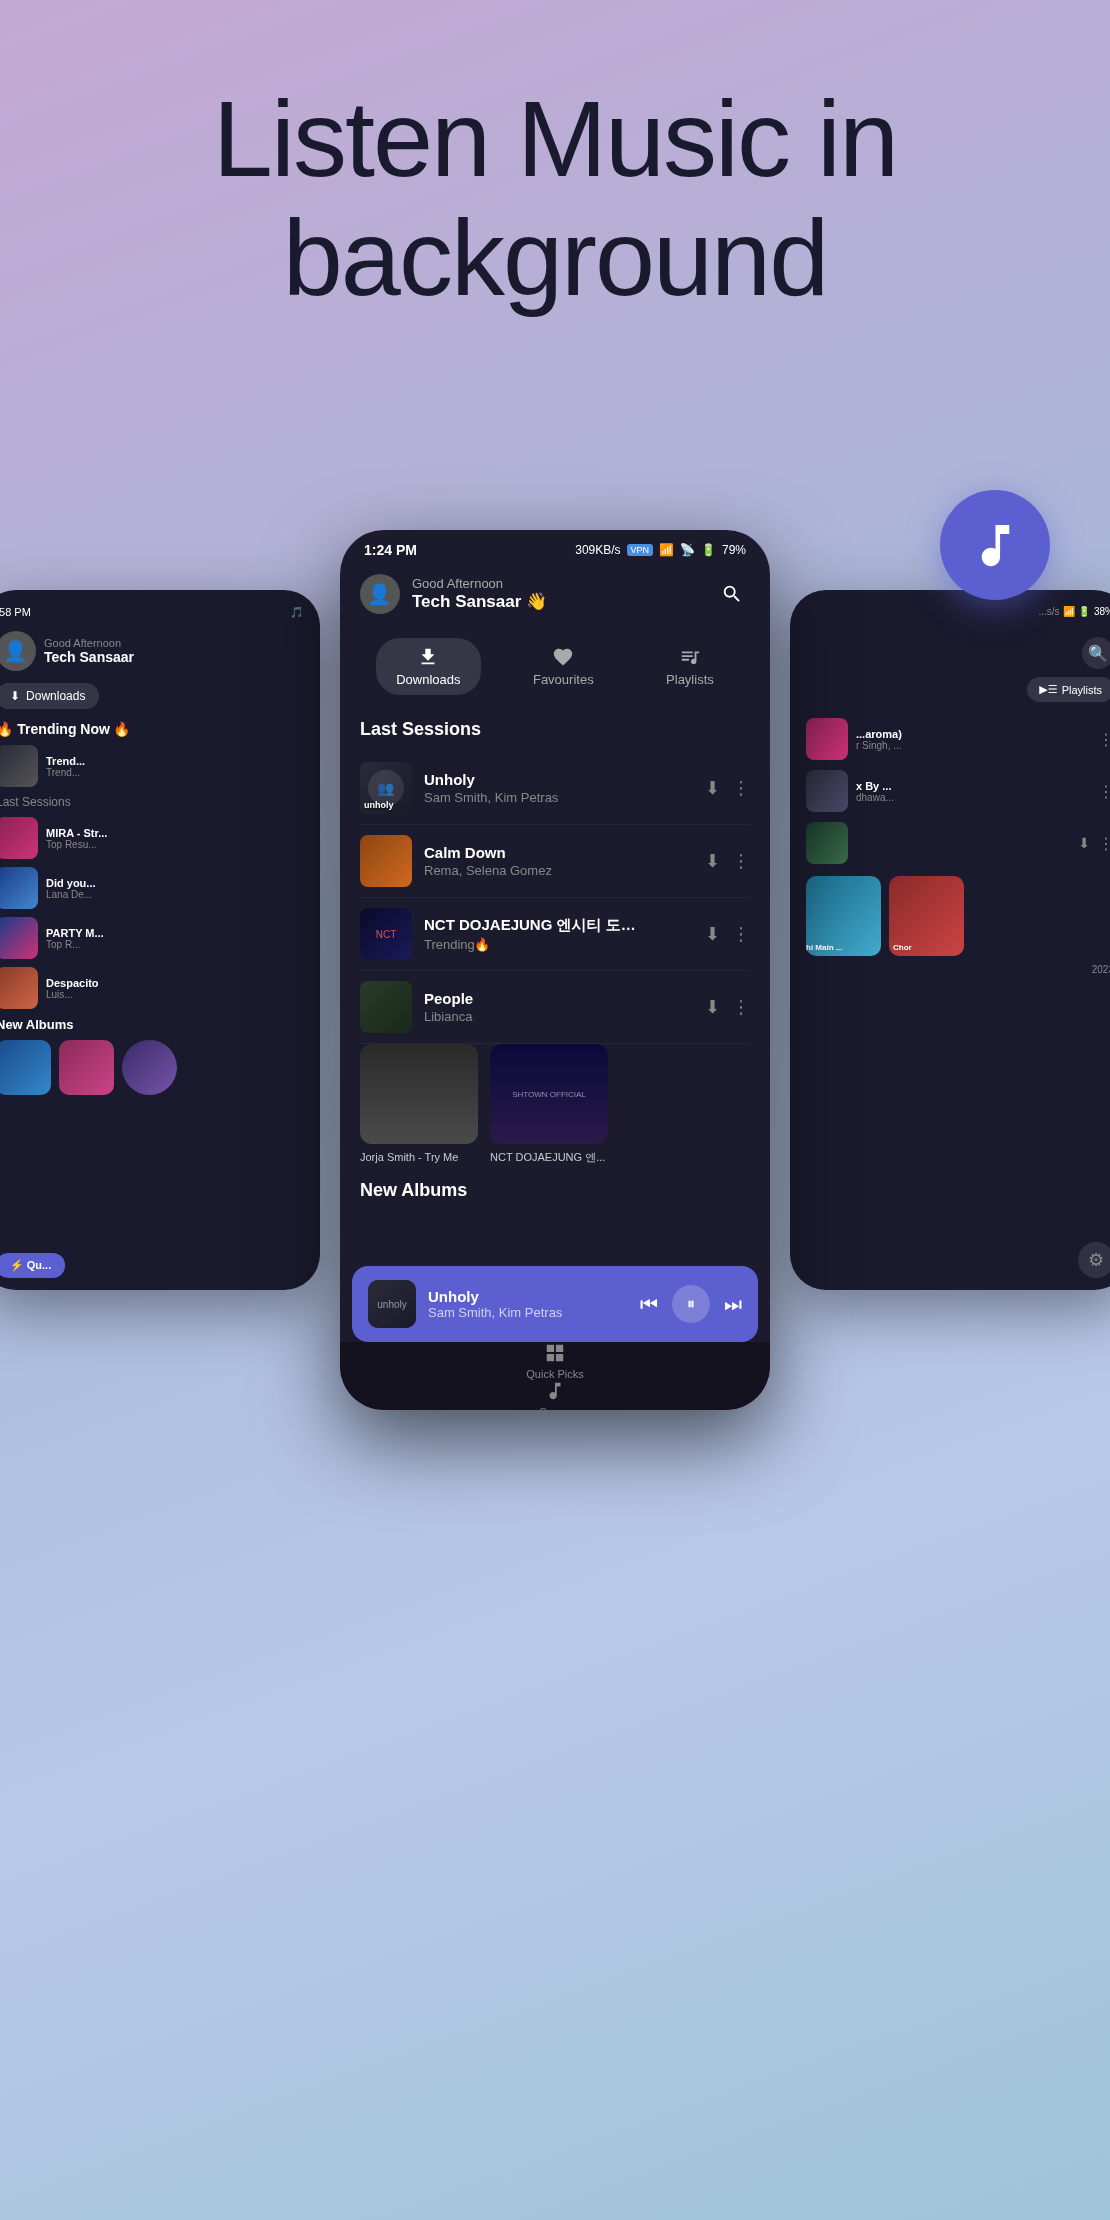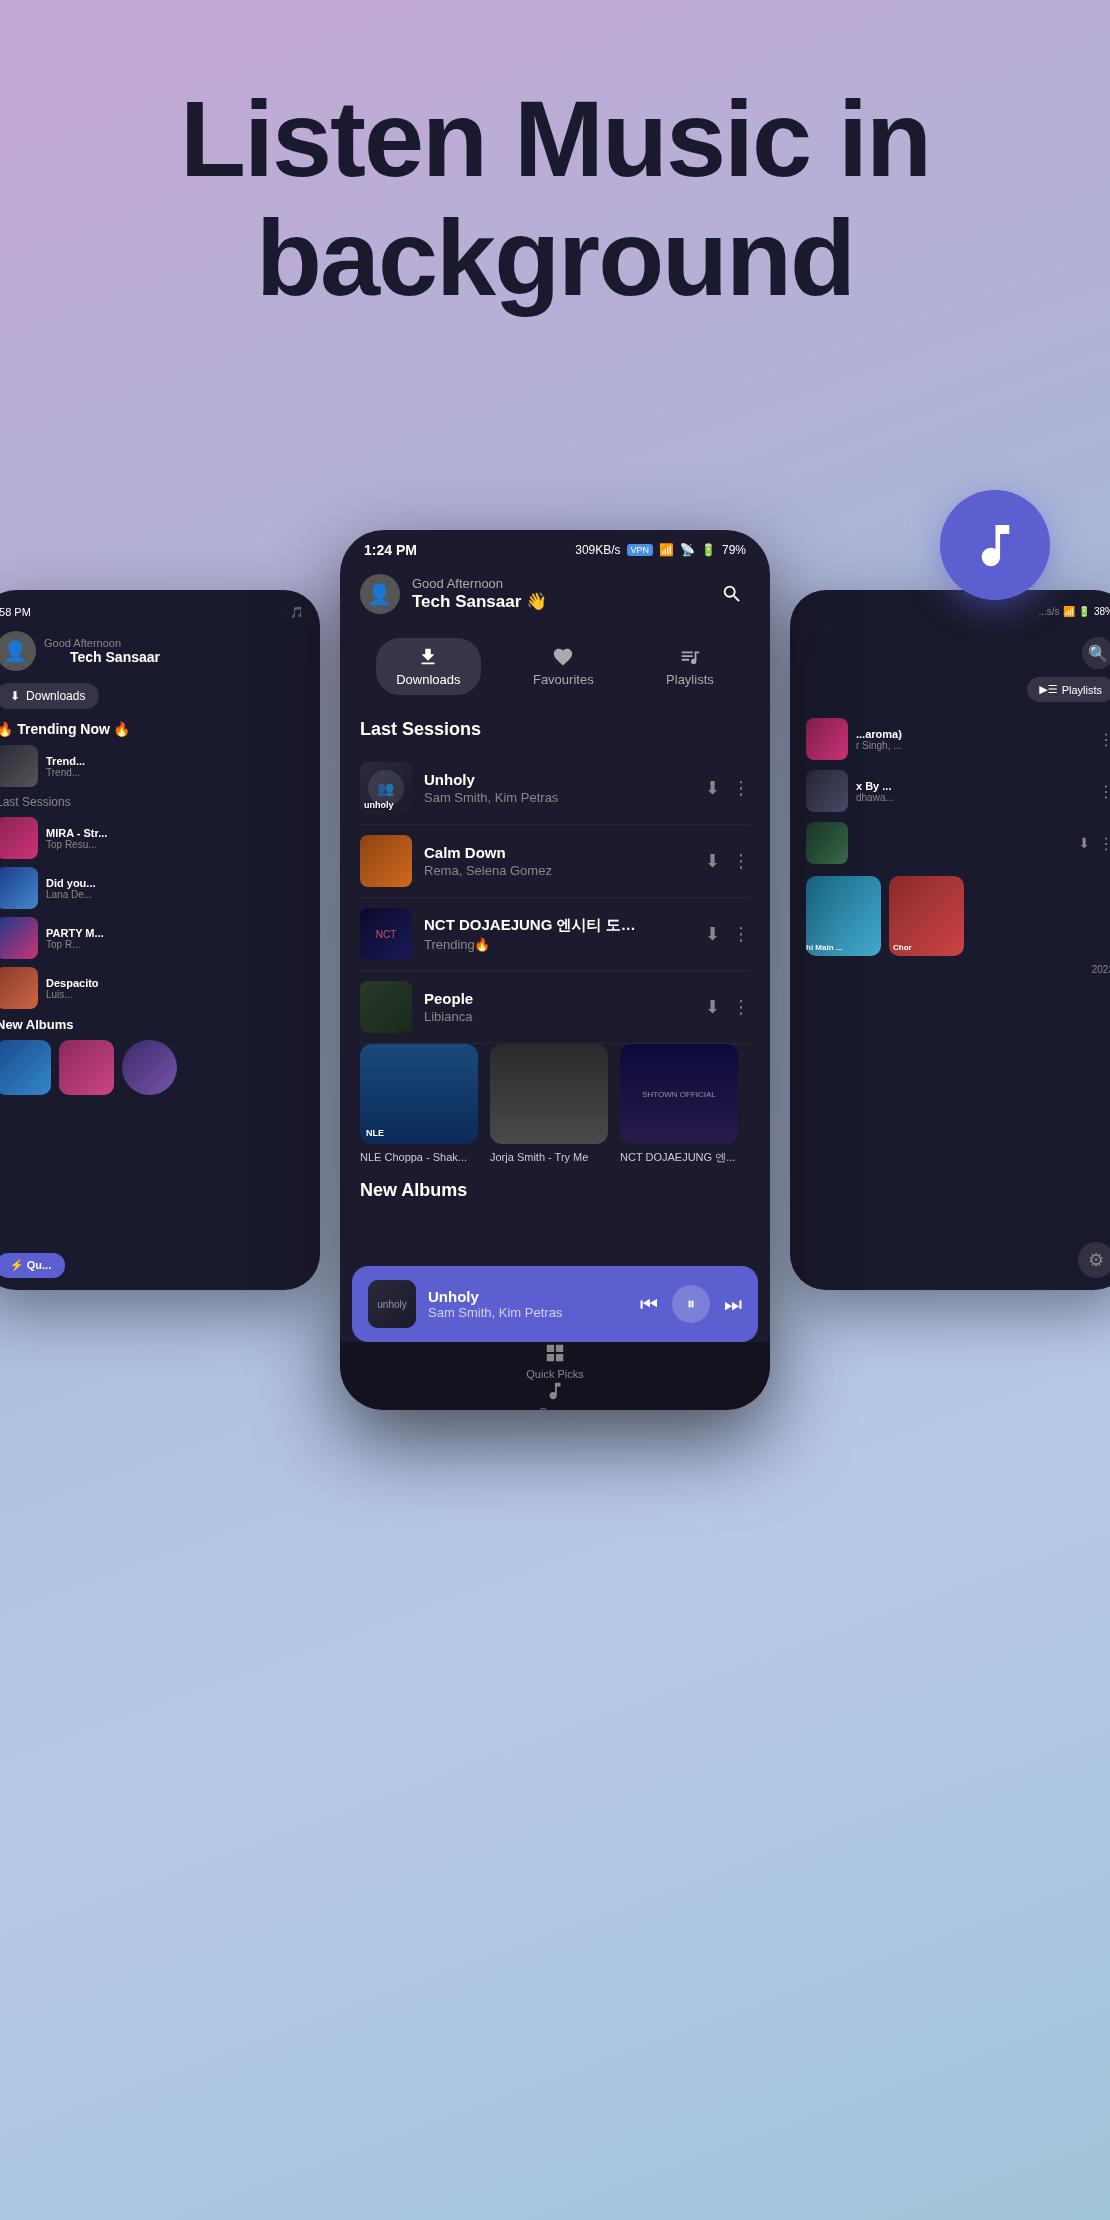--- a/index.html
+++ b/index.html
@@ -14,21 +14,21 @@
 
     
     .hero-text {
       text-align: center;
       padding: 80px 60px 40px;
       position: relative;
       z-index: 1;
     }
     .hero-text h1 {
       font-size: 108px;
-      font-weight: 700;
+      font-weight: 400;
       color: #1a1a2e;
       line-height: 1.1;
       letter-spacing: -2px;
     }
 
     
     .music-bubble {
       position: absolute;
       top: 490px;
       right: 60px;
@@ -390,21 +390,20 @@
     .phone-left-header {
       display: flex;
       align-items: center;
       gap: 8px;
       margin-bottom: 12px;
     }
     .phone-left-name {
       color: white;
       font-size: 14px;
       font-weight: 700;
-      margin-left: 26px;
     }
     .phone-left-greeting {
       color: #888;
       font-size: 11px;
     }
     .downloads-btn {
       background: rgba(255,255,255,0.12);
       color: white;
       border-radius: 20px;
       padding: 6px 14px;
@@ -756,28 +755,20 @@
           <div class="song-artist">Libianca</div>
         </div>
         <div class="song-actions">
           <span>⬇</span>
           <span>⋮</span>
         </div>
       </div>
 
       <div class="trending-grid">
         <div class="trending-card">
-          <div class="trending-thumb trending-thumb-nle">
-            <div style="width:100%;height:100%;background:linear-gradient(to bottom, #1a4a7a,#0a2a5a);display:flex;align-items:flex-end;padding:6px;">
-              <span style="color:white;font-size:9px;font-weight:700;">NLE</span>
-            </div>
-          </div>
-          <div class="trending-label">NLE Choppa - Shak...</div>
-        </div>
-        <div class="trending-card">
           <div class="trending-thumb trending-thumb-jorja">
             <div style="width:100%;height:100%;background:linear-gradient(to bottom, #2a2a2a,#4a4a4a);"></div>
           </div>
           <div class="trending-label">Jorja Smith - Try Me</div>
         </div>
         <div class="trending-card">
           <div class="trending-thumb trending-thumb-nct2">
             <div style="width:100%;height:100%;background:linear-gradient(to bottom,#0a0a3a,#2a1a4a);display:flex;align-items:center;justify-content:center;">
               <span style="color:rgba(255,255,255,0.5);font-size:8px;text-align:center;">SHTOWN OFFICIAL</span>
             </div>

